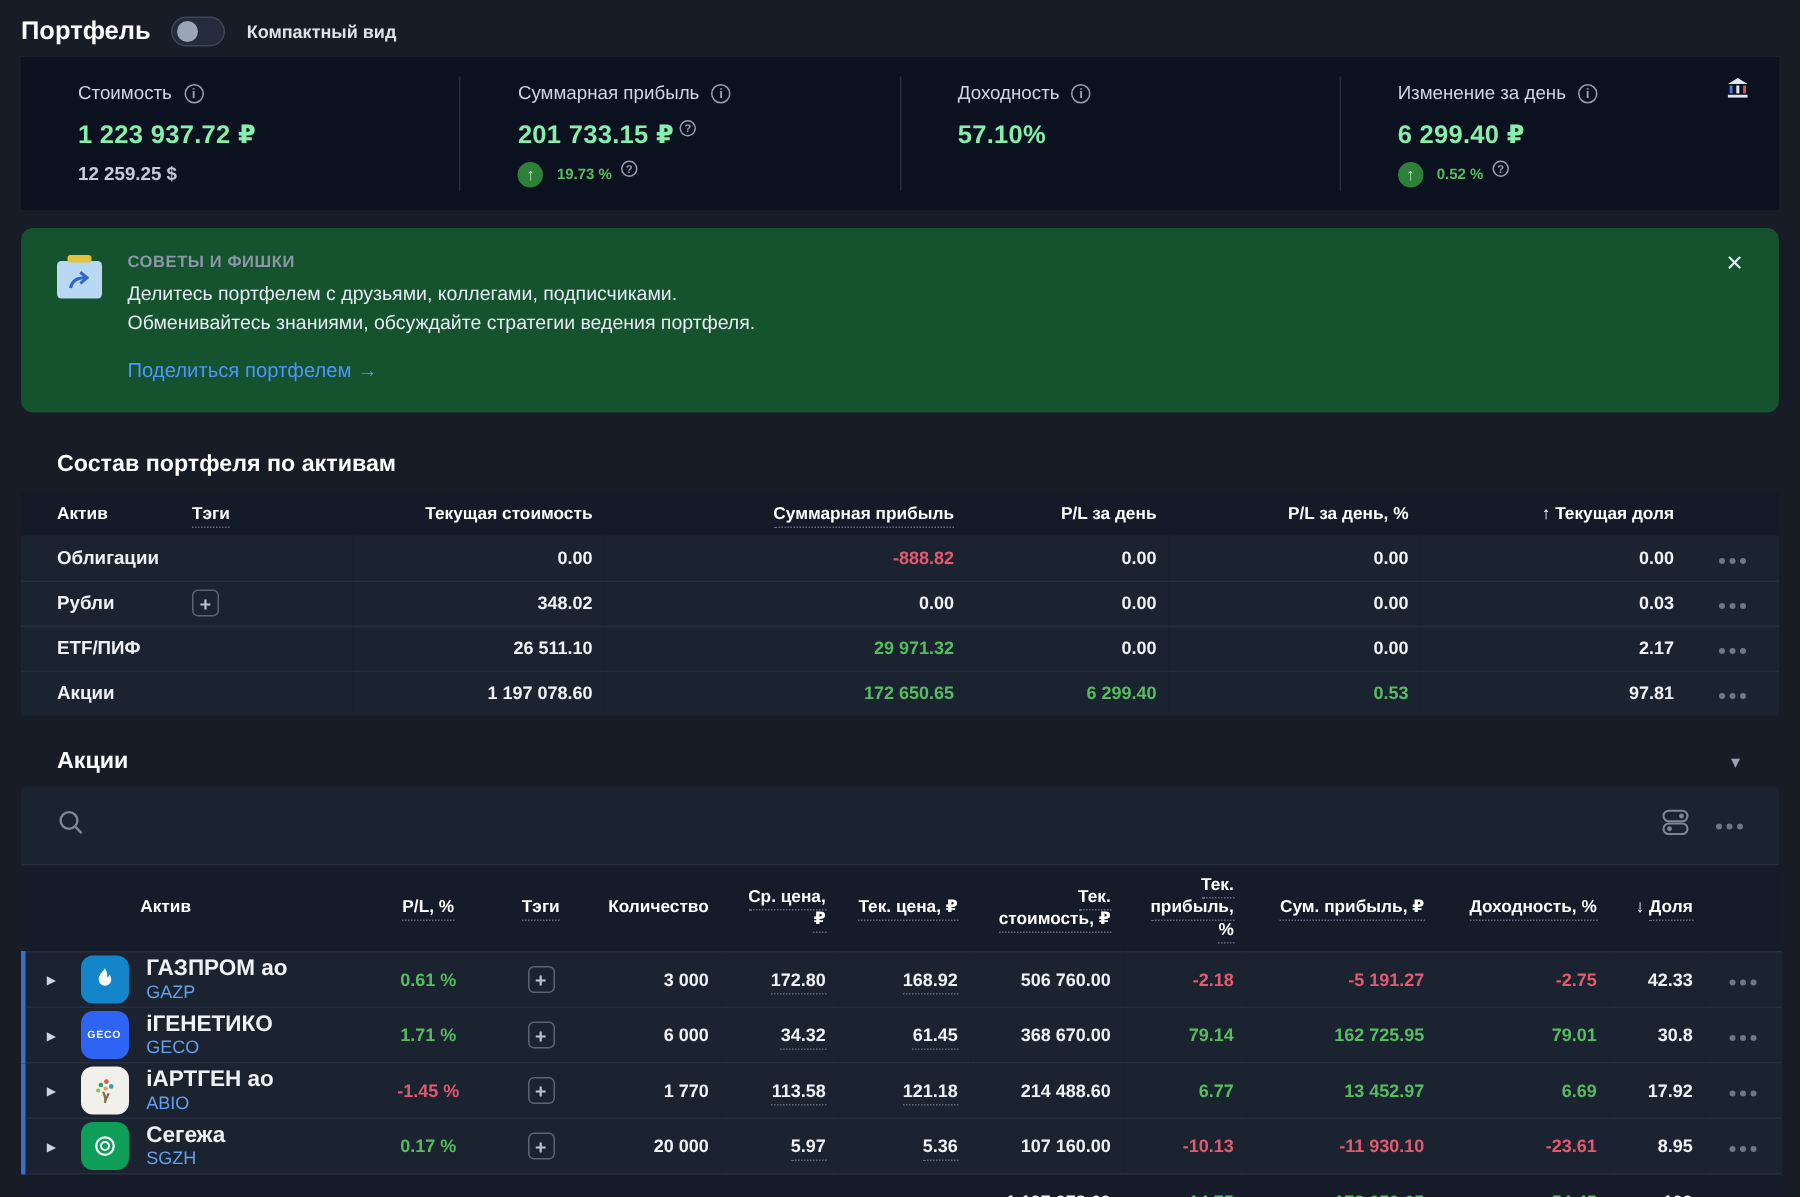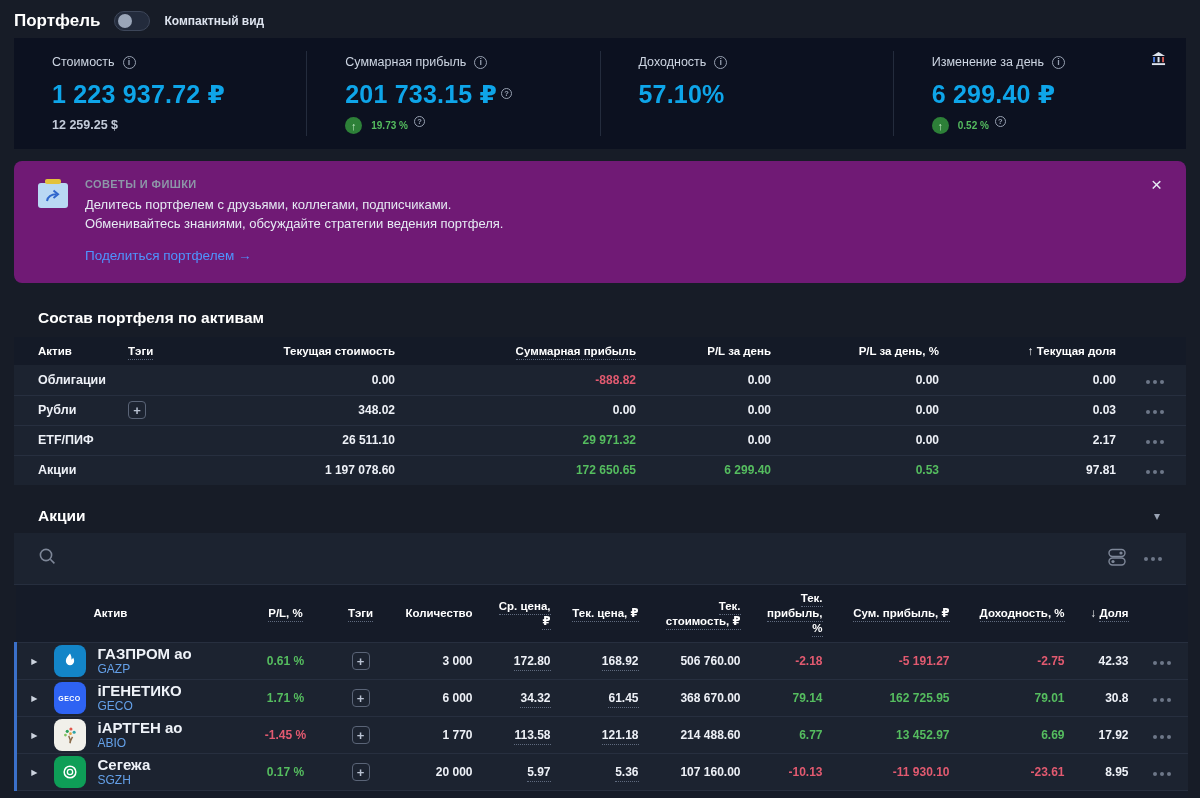--- a/index.html
+++ b/index.html
@@ -14,33 +14,33 @@
   .page-title { font-size:17px; font-weight:700; color:#fff; }
   .toggle { width:36px; height:20px; border:1px solid #3d4659; border-radius:11px; background:#232b3c; position:relative; cursor:pointer; }
   .toggle-knob { width:14px; height:14px; border-radius:50%; background:#9aa5b8; position:absolute; left:3px; top:2px; }
   .toggle-label { font-size:12px; font-weight:700; color:#dde3ee; }
 
   
   .summary { margin:0 14px; background:#0c1120; display:flex; position:relative; padding:13px 0; }
   .scard { flex:1; padding:4px 10px 2px 38px; border-left:1px solid #242c3d; }
   .scard:first-child { border-left:none; }
   .scard-label { display:flex; align-items:center; gap:8px; font-size:12.5px; color:#ced6e3; margin-bottom:11px; }
-  .scard-value { font-size:25px; font-weight:700; color:#0ea5e9; letter-spacing:.2px; }
+  .scard-value { font-size:17px; font-weight:700; color:#86efac; letter-spacing:.2px; }
   .scard-sub { margin-top:9px; font-size:12.5px; font-weight:700; color:#c3cbd9; }
   .delta { display:flex; align-items:center; gap:9px; margin-top:8px; }
   .up-circle { width:17px; height:17px; border-radius:50%; background:#2d8038; display:flex; align-items:center; justify-content:center; color:#c6eec9; font-size:11px; font-weight:700; }
   .delta-val { font-size:10px; font-weight:700; }
   .icon-info { width:13px; height:13px; border:1px solid #97a0b1; border-radius:50%; color:#97a0b1; display:inline-flex; align-items:center; justify-content:center; flex:none; }
   .icon-info::after { content:"i"; font-size:9px; font-weight:700; line-height:1; }
   .icon-q { width:11px; height:11px; border:1px solid #97a0b1; border-radius:50%; color:#97a0b1; display:inline-flex; align-items:center; justify-content:center; position:relative; top:-7px; margin-left:4px; }
   .icon-q::after { content:"?"; font-size:7.5px; font-weight:700; line-height:1; }
   .bank-icon { position:absolute; right:20px; top:13px; cursor:pointer; }
 
   
-  .banner { margin:12px 14px 0; background:#701a75; border-radius:8px; padding:17px 24px 19px; position:relative; }
+  .banner { margin:12px 14px 0; background:#14532d; border-radius:8px; padding:17px 24px 19px; position:relative; }
   .banner-flex { display:flex; gap:17px; }
   .share-pic { width:30px; height:25px; margin-top:5px; background:#b9d8f4; border-radius:3px; position:relative; flex:none; display:flex; align-items:center; justify-content:center; }
   .share-pic::before { content:""; position:absolute; top:-4px; left:7px; right:7px; height:5px; background:#e3c23c; border-radius:2px; }
   .banner-kicker { font-size:11px; font-weight:700; letter-spacing:.4px; color:#8d96a8; margin-bottom:5px; }
   .banner-line { font-size:13px; color:#e6ebf4; line-height:19px; }
   .banner-link { display:inline-block; margin-top:15px; font-size:13.5px; font-weight:400; color:#4f94ff; text-decoration:none; cursor:pointer; }
   .banner-close { position:absolute; right:24px; top:14px; color:#e6ebf4; font-size:19px; line-height:1; cursor:pointer; }
 
   
   .section-title { margin:26px 14px 10px 38px; font-size:15.5px; font-weight:700; color:#fff; }

